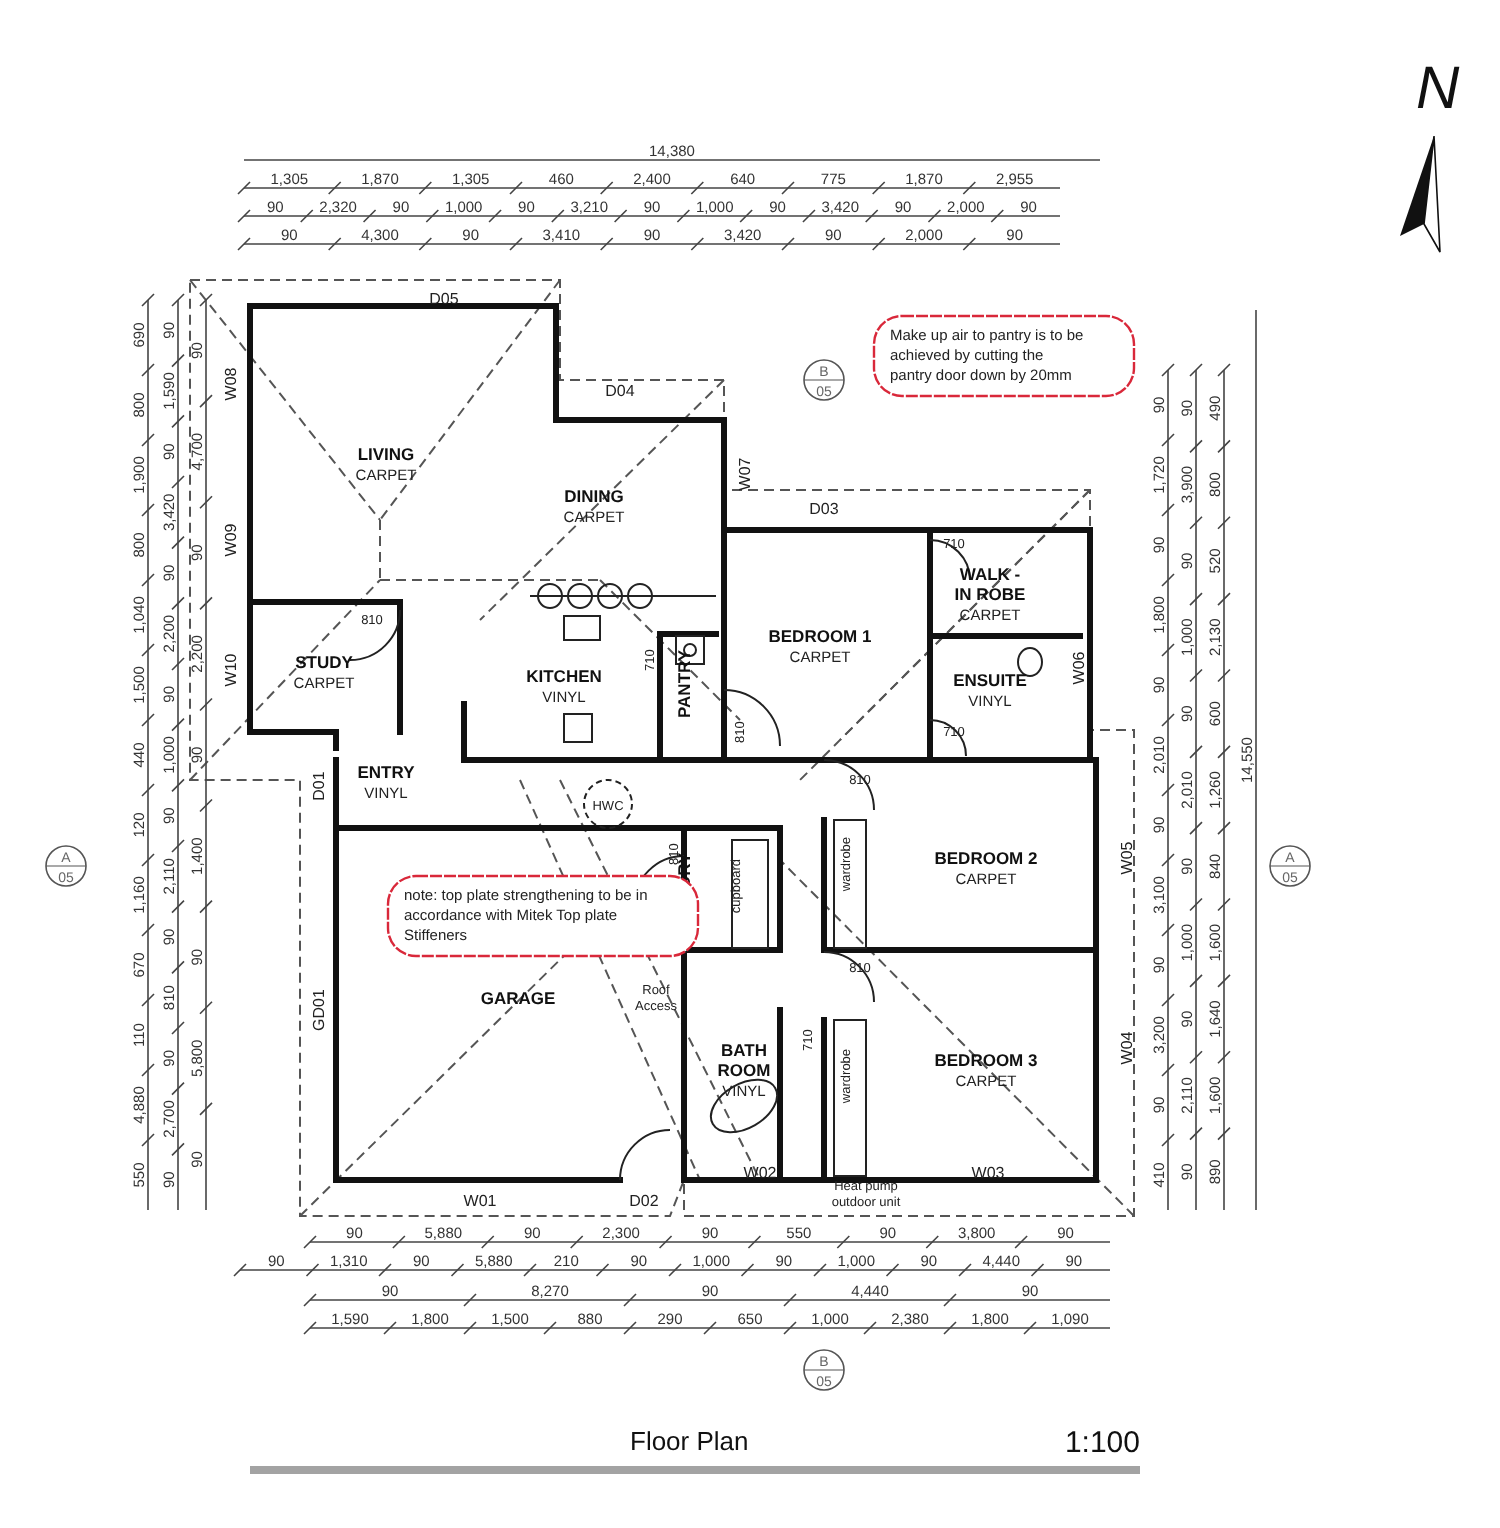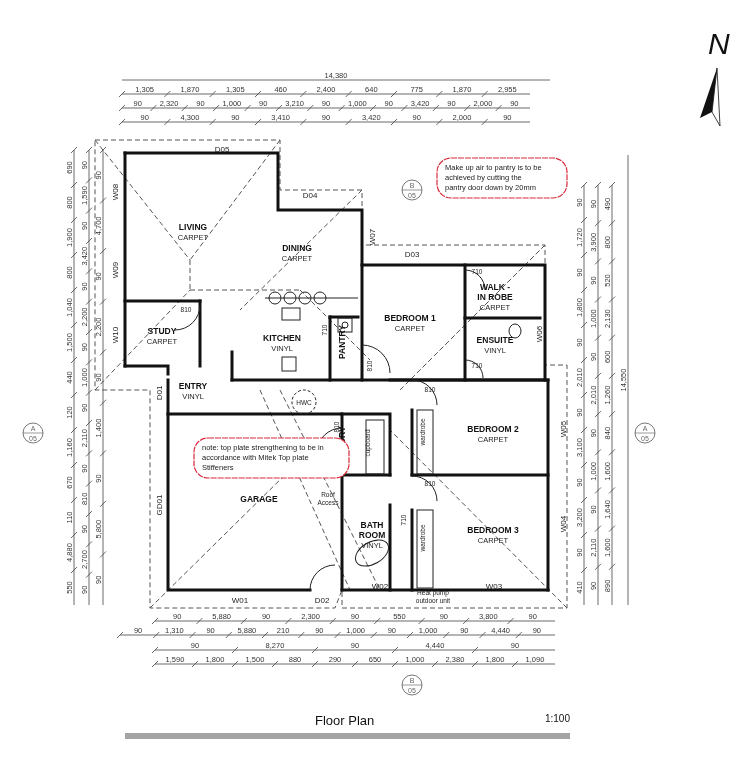--- a/index.html
+++ b/index.html
@@ -10,23 +10,23 @@
   .room-name { font-family:"Liberation Sans", sans-serif; font-size:8.5px; font-weight:bold; fill:#111; }
   .room-floor { font-family:"Liberation Sans", sans-serif; font-size:7.5px; fill:#222; }
   .tag { font-family:"Liberation Sans", sans-serif; font-size:8px; fill:#222; }
   .small { font-family:"Liberation Sans", sans-serif; font-size:6.5px; fill:#222; }
   .note-text { font-family:"Liberation Sans", sans-serif; font-size:7.5px; fill:#222; }
   .wall { stroke:#111; stroke-width:3; fill:none; stroke-linecap:square; }
   .thin { stroke:#222; stroke-width:1; fill:none; }
   .dash { stroke:#555; stroke-width:1; fill:none; stroke-dasharray:5 3; }
   .dimline { stroke:#444; stroke-width:0.8; fill:none; }
   .title-block { position:absolute; left:125px; top:711px; width:445px; height:22px;
-                 border-bottom:6px solid #a3a3a3; }
+                 border-bottom:4px solid #a3a3a3; }
   .title-block .t { position:absolute; left:190px; top:2px; font-size:13px; color:#111; }
-  .title-block .s { position:absolute; right:0; top:2px; font-size:10px; color:#111;text-align:right; }
+  .title-block .s { position:absolute; right:0; top:2px; font-size:15px; color:#111;text-align:right; }
 </style>
 </head>
 <body>
 
 <svg id="plan" viewBox="0 0 750 764" xmlns="http://www.w3.org/2000/svg">
 
   <g>
     <text id="north-label" x="708" y="54" font-family="Liberation Sans, sans-serif" font-size="30" font-style="italic" fill="#111">N</text>
     <polygon points="717,68 700,118 712,112" fill="#111"></polygon>
     <polygon points="717,68 712,112 720,126" fill="none" stroke="#111" stroke-width="0.8"></polygon>

